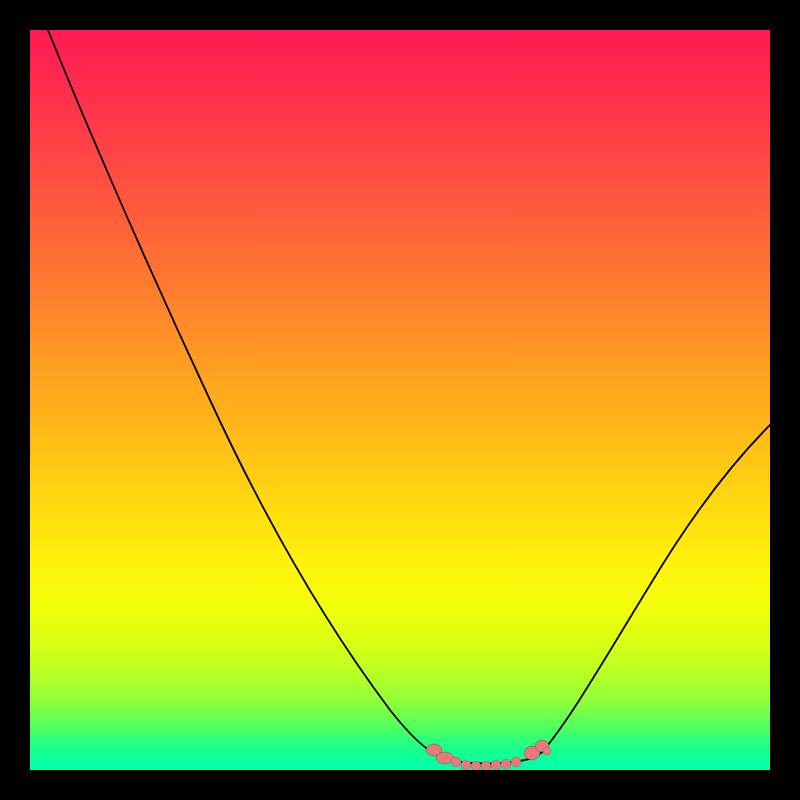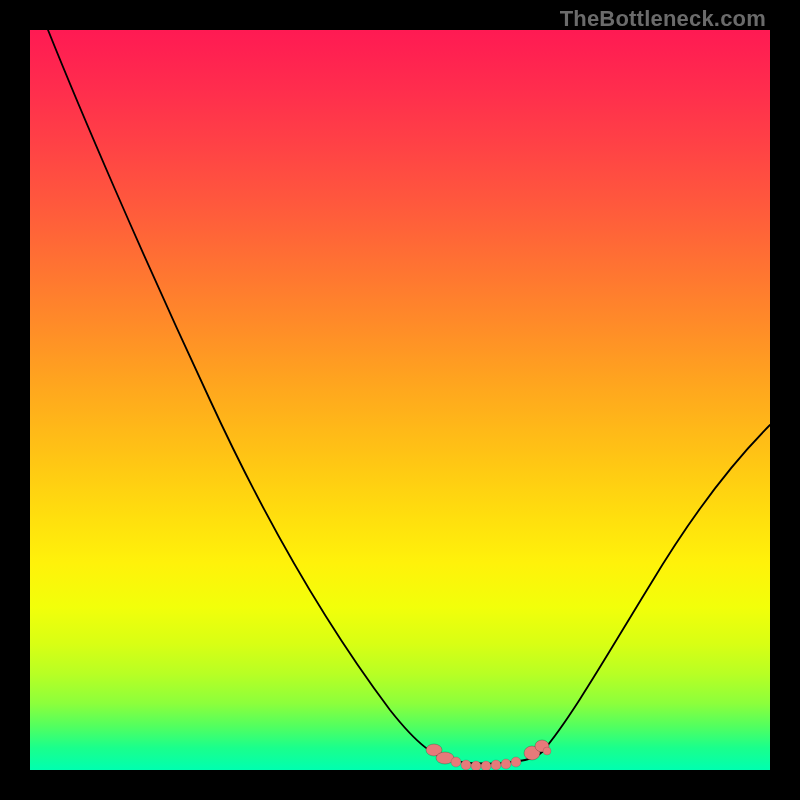--- a/index.html
+++ b/index.html
@@ -71,21 +71,20 @@
     fill: #e67a7a;
     stroke: rgba(0,0,0,0.25);
     stroke-width: 0.5;
   }
 </style>
 </head>
 <body>
 
 <div class="frame">
 
-  <div class="watermark">TheBottleneck.com</div>
 
   <div class="plot">
 
     <svg class="curve" viewBox="0 0 740 740">
 
       <path class="curve-path" d="M 18 0
            C 50 80, 110 220, 180 370
            C 240 500, 300 600, 360 680
            C 390 718, 405 725, 415 728"></path>
 

